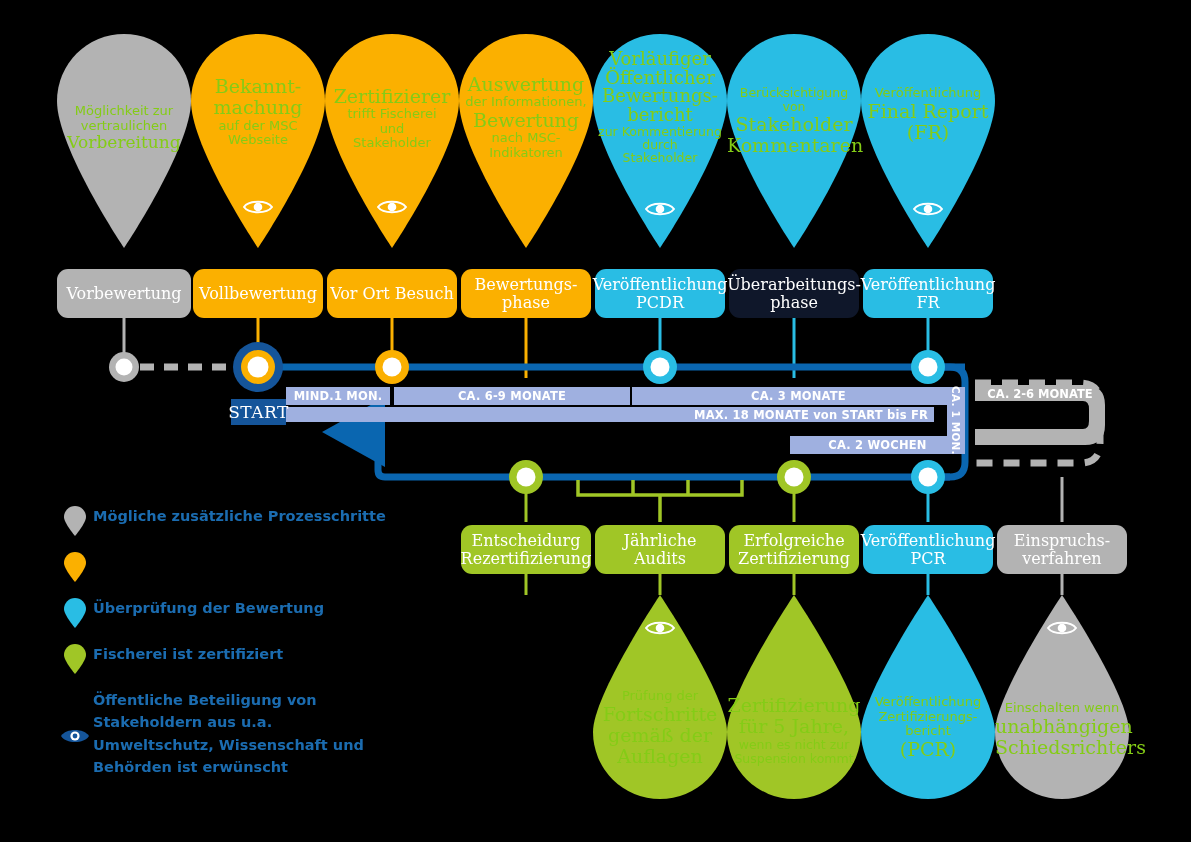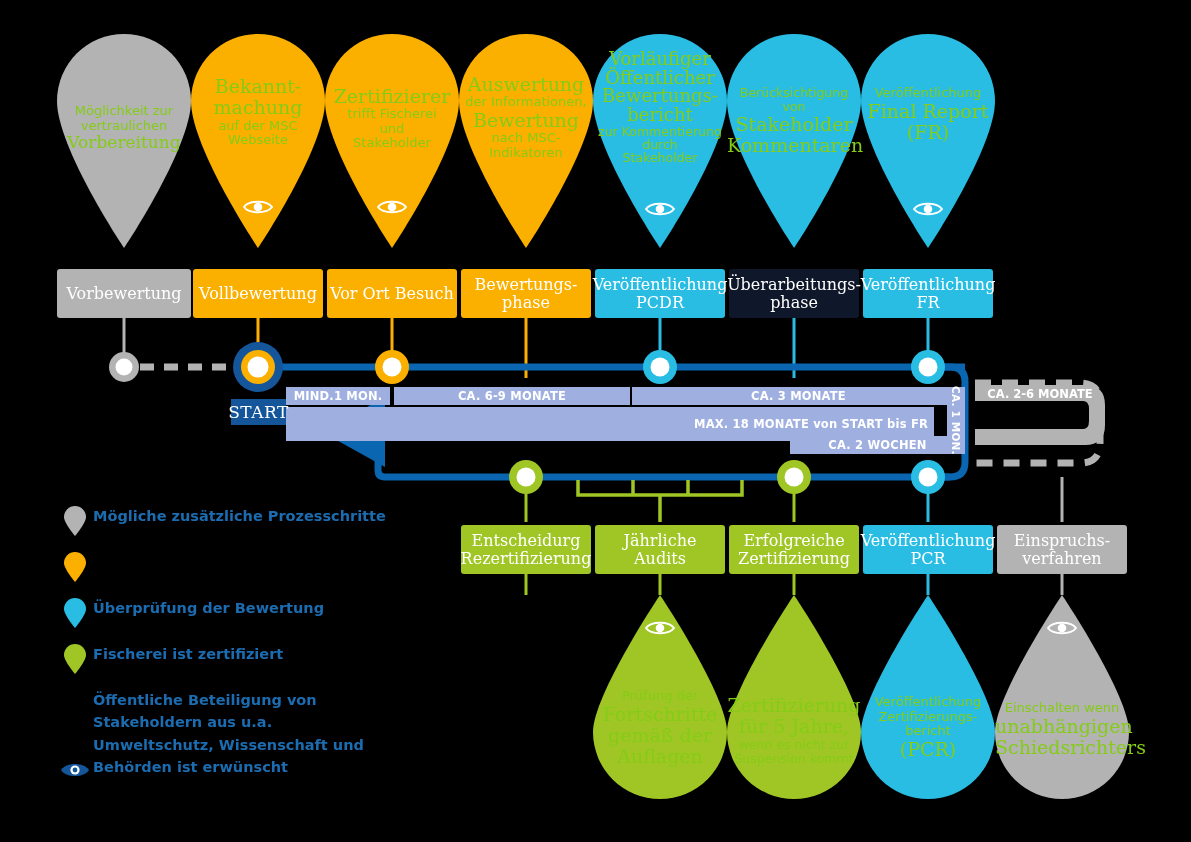--- a/index.html
+++ b/index.html
@@ -11,21 +11,21 @@
   
   .drop{position:absolute;width:0;height:0;}
   .drop .shape{position:absolute;left:0;top:0;width:100%;height:100%;}
   .drop .txt{position:absolute;left:0;right:0;text-align:center;color:#84cc16;
              line-height:1.12;pointer-events:none;}
   .drop .txt .big{font-family:"DejaVu Serif","Liberation Serif",serif;font-size:17px;}
   .drop .txt .sml{font-size:13px;}
   .eye{position:absolute;left:50%;transform:translateX(-50%);}
 
   
-  .box{position:absolute;border-radius:3px;color:#fff;display:flex;
+  .box{position:absolute;border-radius:11px;color:#fff;display:flex;
        align-items:center;justify-content:center;text-align:center;
        font-family:"DejaVu Serif","Liberation Serif",serif;font-size:16px;
        line-height:1.12;}
 
   
   .bar{position:absolute;background:#9fb0e0;display:flex;align-items:center;
        justify-content:center;color:#fff;font-size:11.5px;font-weight:bold;
        letter-spacing:.2px;white-space:nowrap;}
   .bar.vert{writing-mode:vertical-rl;}
 
@@ -226,21 +226,21 @@
           <span>phase</span></span>
   </div>
   <div class="box" style="left:863px;top:269px;width:130px;height:49px;background:#29bde4">
     <span><span>Veröffentlichung</span><br>
           <span>FR</span></span>
   </div>
 
   <div class="bar" style="left:286px;top:387px;width:104px;height:18px">MIND.1 MON.</div>
   <div class="bar" style="left:394px;top:387px;width:236px;height:18px">CA. 6-9 MONATE</div>
   <div class="bar" style="left:632px;top:387px;width:333px;height:18px">CA. 3 MONATE</div>
-  <div class="bar" style="left:286px;top:407px;width:648px;height:34px;justify-content:flex-end;padding-right:6px;box-sizing:border-box">MAX. 18 MONATE von START bis FR</div>
+  <div class="bar" style="left:286px;top:407px;width:648px;height:15px;justify-content:flex-end;padding-right:6px;box-sizing:border-box">MAX. 18 MONATE von START bis FR</div>
   <div class="bar" style="left:790px;top:436px;width:175px;height:18px">CA. 2 WOCHEN</div>
   <div class="bar vert" style="left:947px;top:387px;width:18px;height:67px;font-size:10.5px">CA. 1 MON.</div>
 
   <svg class="abs" style="left:975px;top:385px" width="135" height="80">
     <path d="M0,0 L110,0 Q130,0 130,20 L130,40 Q130,60 110,60 L0,60 L0,44 L108,44 Q114,44 114,36 L114,24 Q114,16 108,16 L0,16 Z" fill="#b3b3b3"></path>
   </svg>
   <div class="abs" style="left:975px;top:385px;width:130px;height:17px;display:flex;align-items:center;justify-content:center;color:#fff;font-size:11.5px;font-weight:bold;white-space:nowrap">CA. 2-6 MONATE</div>
 
   <div class="start" style="left:231px;top:399px;width:55px;height:26px">START</div>
 
@@ -310,21 +310,21 @@
       <span class="lg-txt">Überprüfung der Bewertung</span>
     </div>
     <div class="lg-row">
       <span class="lg-ico">
         <svg class="lg-drop" viewBox="0 0 22 30">
             <path d="M11,30 C11,30 0,17 0,11 A11,11 0 1,1 22,11 C22,17 11,30 11,30 Z" fill="#a0c626"></path>
           </svg>
       </span>
       <span class="lg-txt">Fischerei ist zertifiziert</span>
     </div>
-    <div class="lg-row" style="align-items:flex-end">
+    <div class="lg-row" style="align-items:center">
       <span class="lg-ico" style="padding-top:4px">
         <svg width="30" height="18" viewBox="0 0 30 18">
           <path d="M1,9 C6,1 24,1 29,9 C24,17 6,17 1,9 Z" fill="#15559a"></path>
           <circle cx="15" cy="9" r="4.6" fill="#fff"></circle>
             <circle cx="15" cy="9" r="2.4" fill="#15559a"></circle>
         </svg>
       </span>
       <span class="lg-txt" style="max-width:290px">Öffentliche Beteiligung von Stakeholdern aus u.a. Umweltschutz, Wissenschaft und Behörden ist erwünscht</span>
     </div>
   </div>

